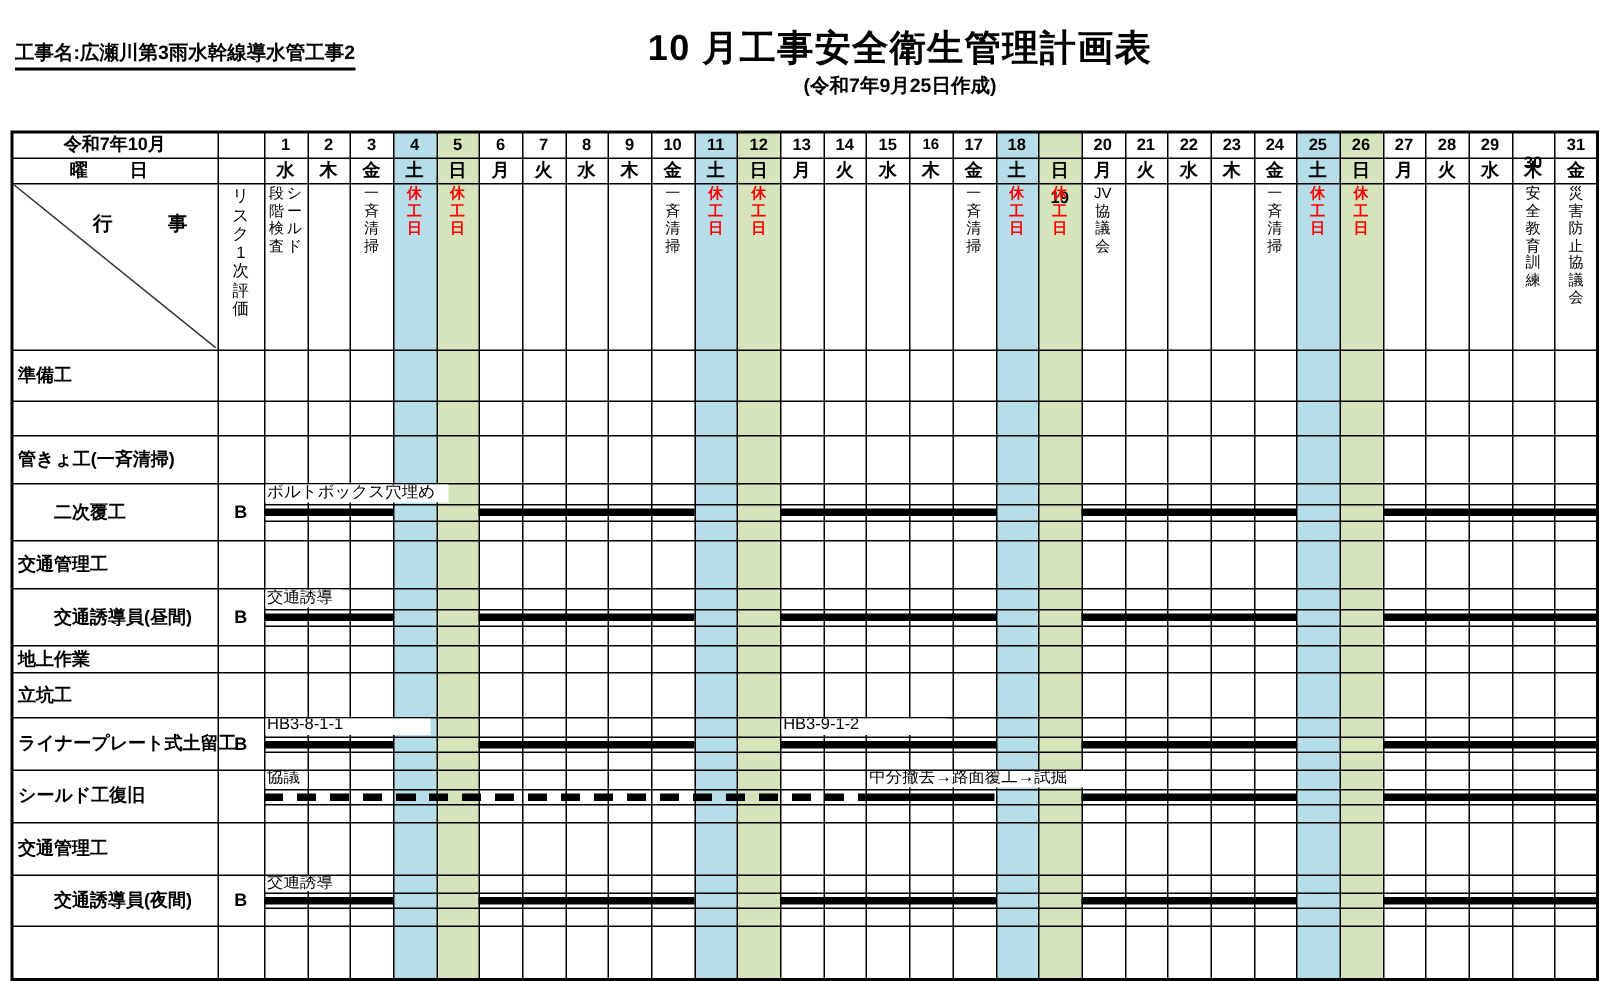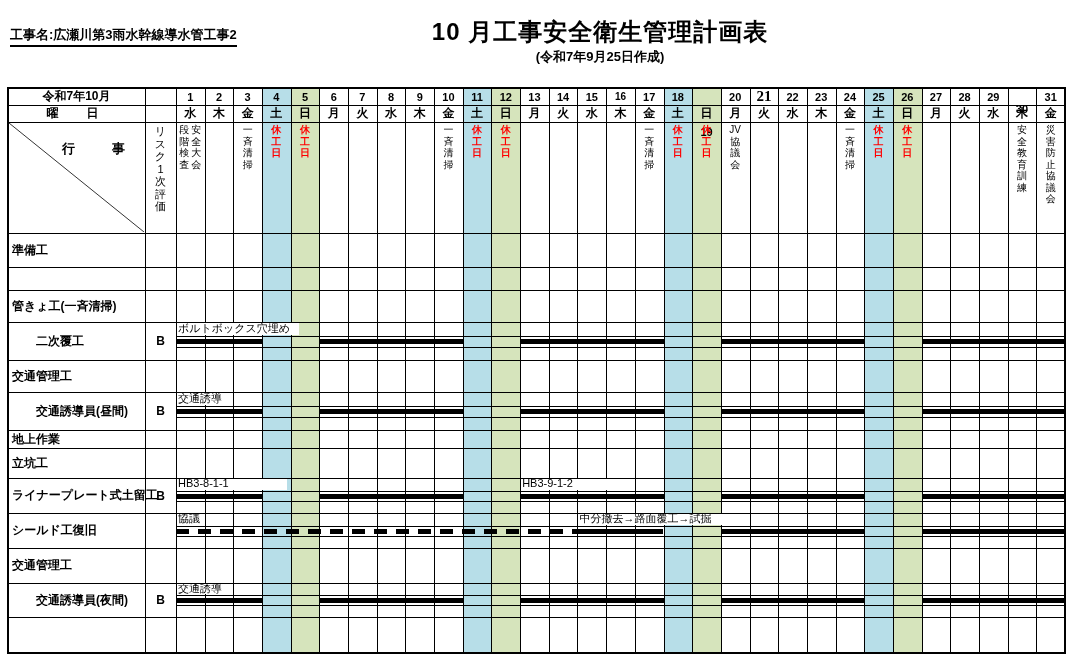--- a/index.html
+++ b/index.html
@@ -116,21 +116,21 @@
       <div class="abs flexc hdrtxt" style="left: 606.16px; top: 88px; width: 28.68px; height: 17px; font-size: 10px; z-index: 1;">16</div>
       <div class="abs flexc hdrtxt" style="left: 606.16px; top: 105px; width: 28.68px; height: 17px; font-size: 12px; z-index: 1;">木</div>
       <div class="abs flexc hdrtxt" style="left: 634.84px; top: 88px; width: 28.68px; height: 17px; font-size: 11px; z-index: 1;">17</div>
       <div class="abs flexc hdrtxt" style="left: 634.84px; top: 105px; width: 28.68px; height: 17px; font-size: 12px; z-index: 1;">金</div>
       <div class="abs flexc hdrtxt" style="left: 663.52px; top: 88px; width: 28.68px; height: 17px; font-size: 11px; z-index: 1;">18</div>
       <div class="abs flexc hdrtxt" style="left: 663.52px; top: 105px; width: 28.68px; height: 17px; font-size: 12px; z-index: 1;">土</div>
       <div class="abs flexc hdrtxt" style="left: 692.19px; top: 88px; width: 28.68px; height: 17px; font-size: 11px; z-index: 1; margin-top: 35px;">19</div>
       <div class="abs flexc hdrtxt" style="left: 692.19px; top: 105px; width: 28.68px; height: 17px; font-size: 12px; z-index: 1;">日</div>
       <div class="abs flexc hdrtxt" style="left: 720.87px; top: 88px; width: 28.68px; height: 17px; font-size: 11px; z-index: 1;">20</div>
       <div class="abs flexc hdrtxt" style="left: 720.87px; top: 105px; width: 28.68px; height: 17px; font-size: 12px; z-index: 1;">月</div>
-      <div class="abs flexc hdrtxt" style="left: 749.55px; top: 88px; width: 28.68px; height: 17px; font-size: 15px; z-index: 1; font-family: Liberation Serif, serif;">21</div>
+      <div class="abs flexc hdrtxt" style="left: 749.55px; top: 88px; width: 28.68px; height: 17px; font-size: 11px; z-index: 1;">21</div>
       <div class="abs flexc hdrtxt" style="left: 749.55px; top: 105px; width: 28.68px; height: 17px; font-size: 12px; z-index: 1;">火</div>
       <div class="abs flexc hdrtxt" style="left: 778.23px; top: 88px; width: 28.68px; height: 17px; font-size: 11px; z-index: 1;">22</div>
       <div class="abs flexc hdrtxt" style="left: 778.23px; top: 105px; width: 28.68px; height: 17px; font-size: 12px; z-index: 1;">水</div>
       <div class="abs flexc hdrtxt" style="left: 806.9px; top: 88px; width: 28.68px; height: 17px; font-size: 11px; z-index: 1;">23</div>
       <div class="abs flexc hdrtxt" style="left: 806.9px; top: 105px; width: 28.68px; height: 17px; font-size: 12px; z-index: 1;">木</div>
       <div class="abs flexc hdrtxt" style="left: 835.58px; top: 88px; width: 28.68px; height: 17px; font-size: 11px; z-index: 1;">24</div>
       <div class="abs flexc hdrtxt" style="left: 835.58px; top: 105px; width: 28.68px; height: 17px; font-size: 12px; z-index: 1;">金</div>
       <div class="abs flexc hdrtxt" style="left: 864.26px; top: 88px; width: 28.68px; height: 17px; font-size: 11px; z-index: 1;">25</div>
       <div class="abs flexc hdrtxt" style="left: 864.26px; top: 105px; width: 28.68px; height: 17px; font-size: 12px; z-index: 1;">土</div>
       <div class="abs flexc hdrtxt" style="left: 892.94px; top: 88px; width: 28.68px; height: 17px; font-size: 11px; z-index: 1;">26</div>
@@ -146,21 +146,21 @@
       <div class="abs flexc hdrtxt" style="left: 1036.32px; top: 88px; width: 28.68px; height: 17px; font-size: 11px; z-index: 1;">31</div>
       <div class="abs flexc hdrtxt" style="left: 1036.32px; top: 105px; width: 28.68px; height: 17px; font-size: 12px; z-index: 1;">金</div>
       <div class="abs" style="left: 9px; top: 123px; width: 135px; height: 109px; z-index: 1;"><svg width="100%" height="100%" viewBox="0 0 136 109" preserveAspectRatio="none">
           <line x1="0" y1="0" x2="136" y2="109" stroke="#333" stroke-width="1"></line>
         </svg></div>
       <div class="abs" style="left: 62px; top: 140px; width: 80px; height: 18px; font-size: 13px; font-weight: bold; letter-spacing: 12px; z-index: 2; white-space: nowrap;">行　事</div>
       <div class="abs vwrap" style="left: 145px; top: 122px; width: 31px; height: 111px; padding-top: 3px; z-index: 1;">
         <div class="vcol" style="width: 13px; font-size: 11px; line-height: 12.5px;">リスク1次評価</div>
       </div>
       <div class="abs vwrap" style="left: 176px; top: 122px; width: 28.68px; height: 111px; padding-top: 2px; z-index: 1; flex-direction: row-reverse;">
-        <div class="vcol" style="width: 12px; font-size: 10px; line-height: 11.5px;">安全大会</div>
+        <div class="vcol" style="width: 12px; font-size: 10px; line-height: 11.5px;">シールド</div>
         <div class="vcol" style="width: 12px; font-size: 10px; line-height: 11.5px;">段階検査</div>
       </div>
       <div class="abs vwrap" style="left: 204.68px; top: 122px; width: 28.68px; height: 111px; padding-top: 2px; z-index: 1; flex-direction: row-reverse;"></div>
       <div class="abs vwrap" style="left: 233.35px; top: 122px; width: 28.68px; height: 111px; padding-top: 2px; z-index: 1; flex-direction: row-reverse;">
         <div class="vcol" style="width: 12px; font-size: 10px; line-height: 11.5px;">一斉清掃</div>
       </div>
       <div class="abs vwrap" style="left: 262.03px; top: 122px; width: 28.68px; height: 111px; padding-top: 2px; z-index: 1; flex-direction: row-reverse;">
         <div class="vcol" style="width: 12px; font-size: 10px; line-height: 11.5px; color: rgb(255, 0, 0); font-weight: bold;">休工日</div>
       </div>
       <div class="abs vwrap" style="left: 290.71px; top: 122px; width: 28.68px; height: 111px; padding-top: 2px; z-index: 1; flex-direction: row-reverse;">

